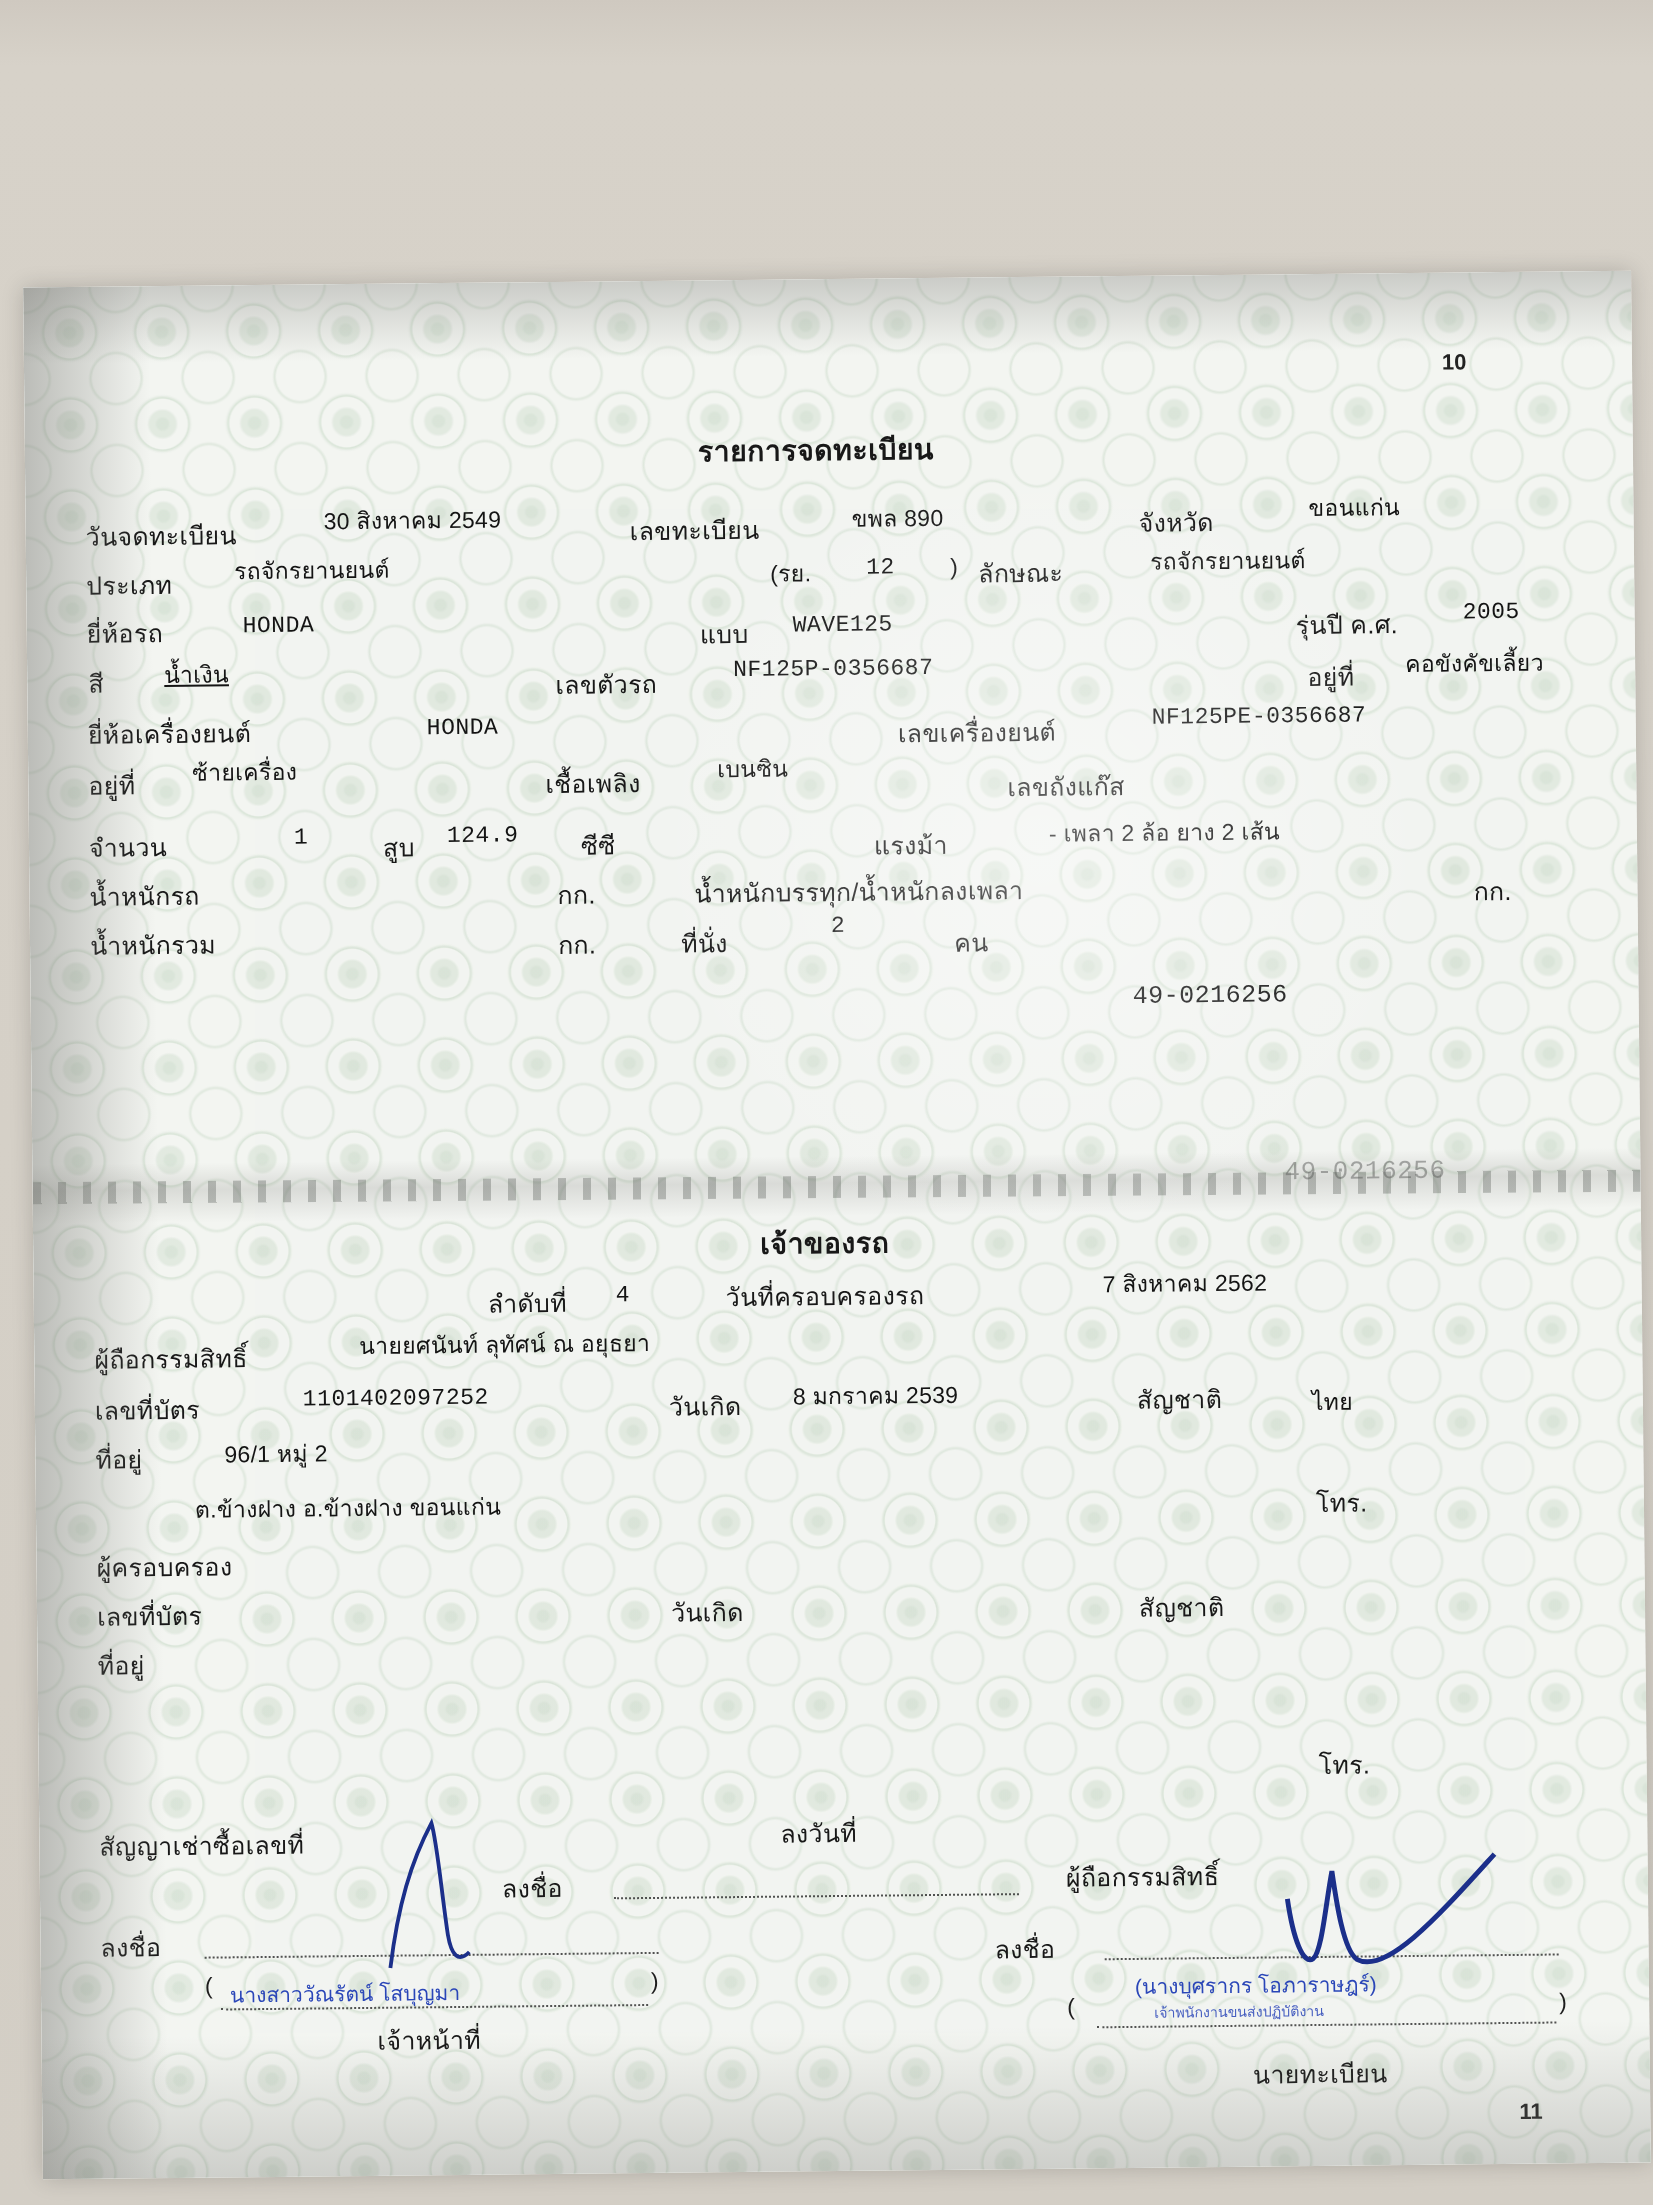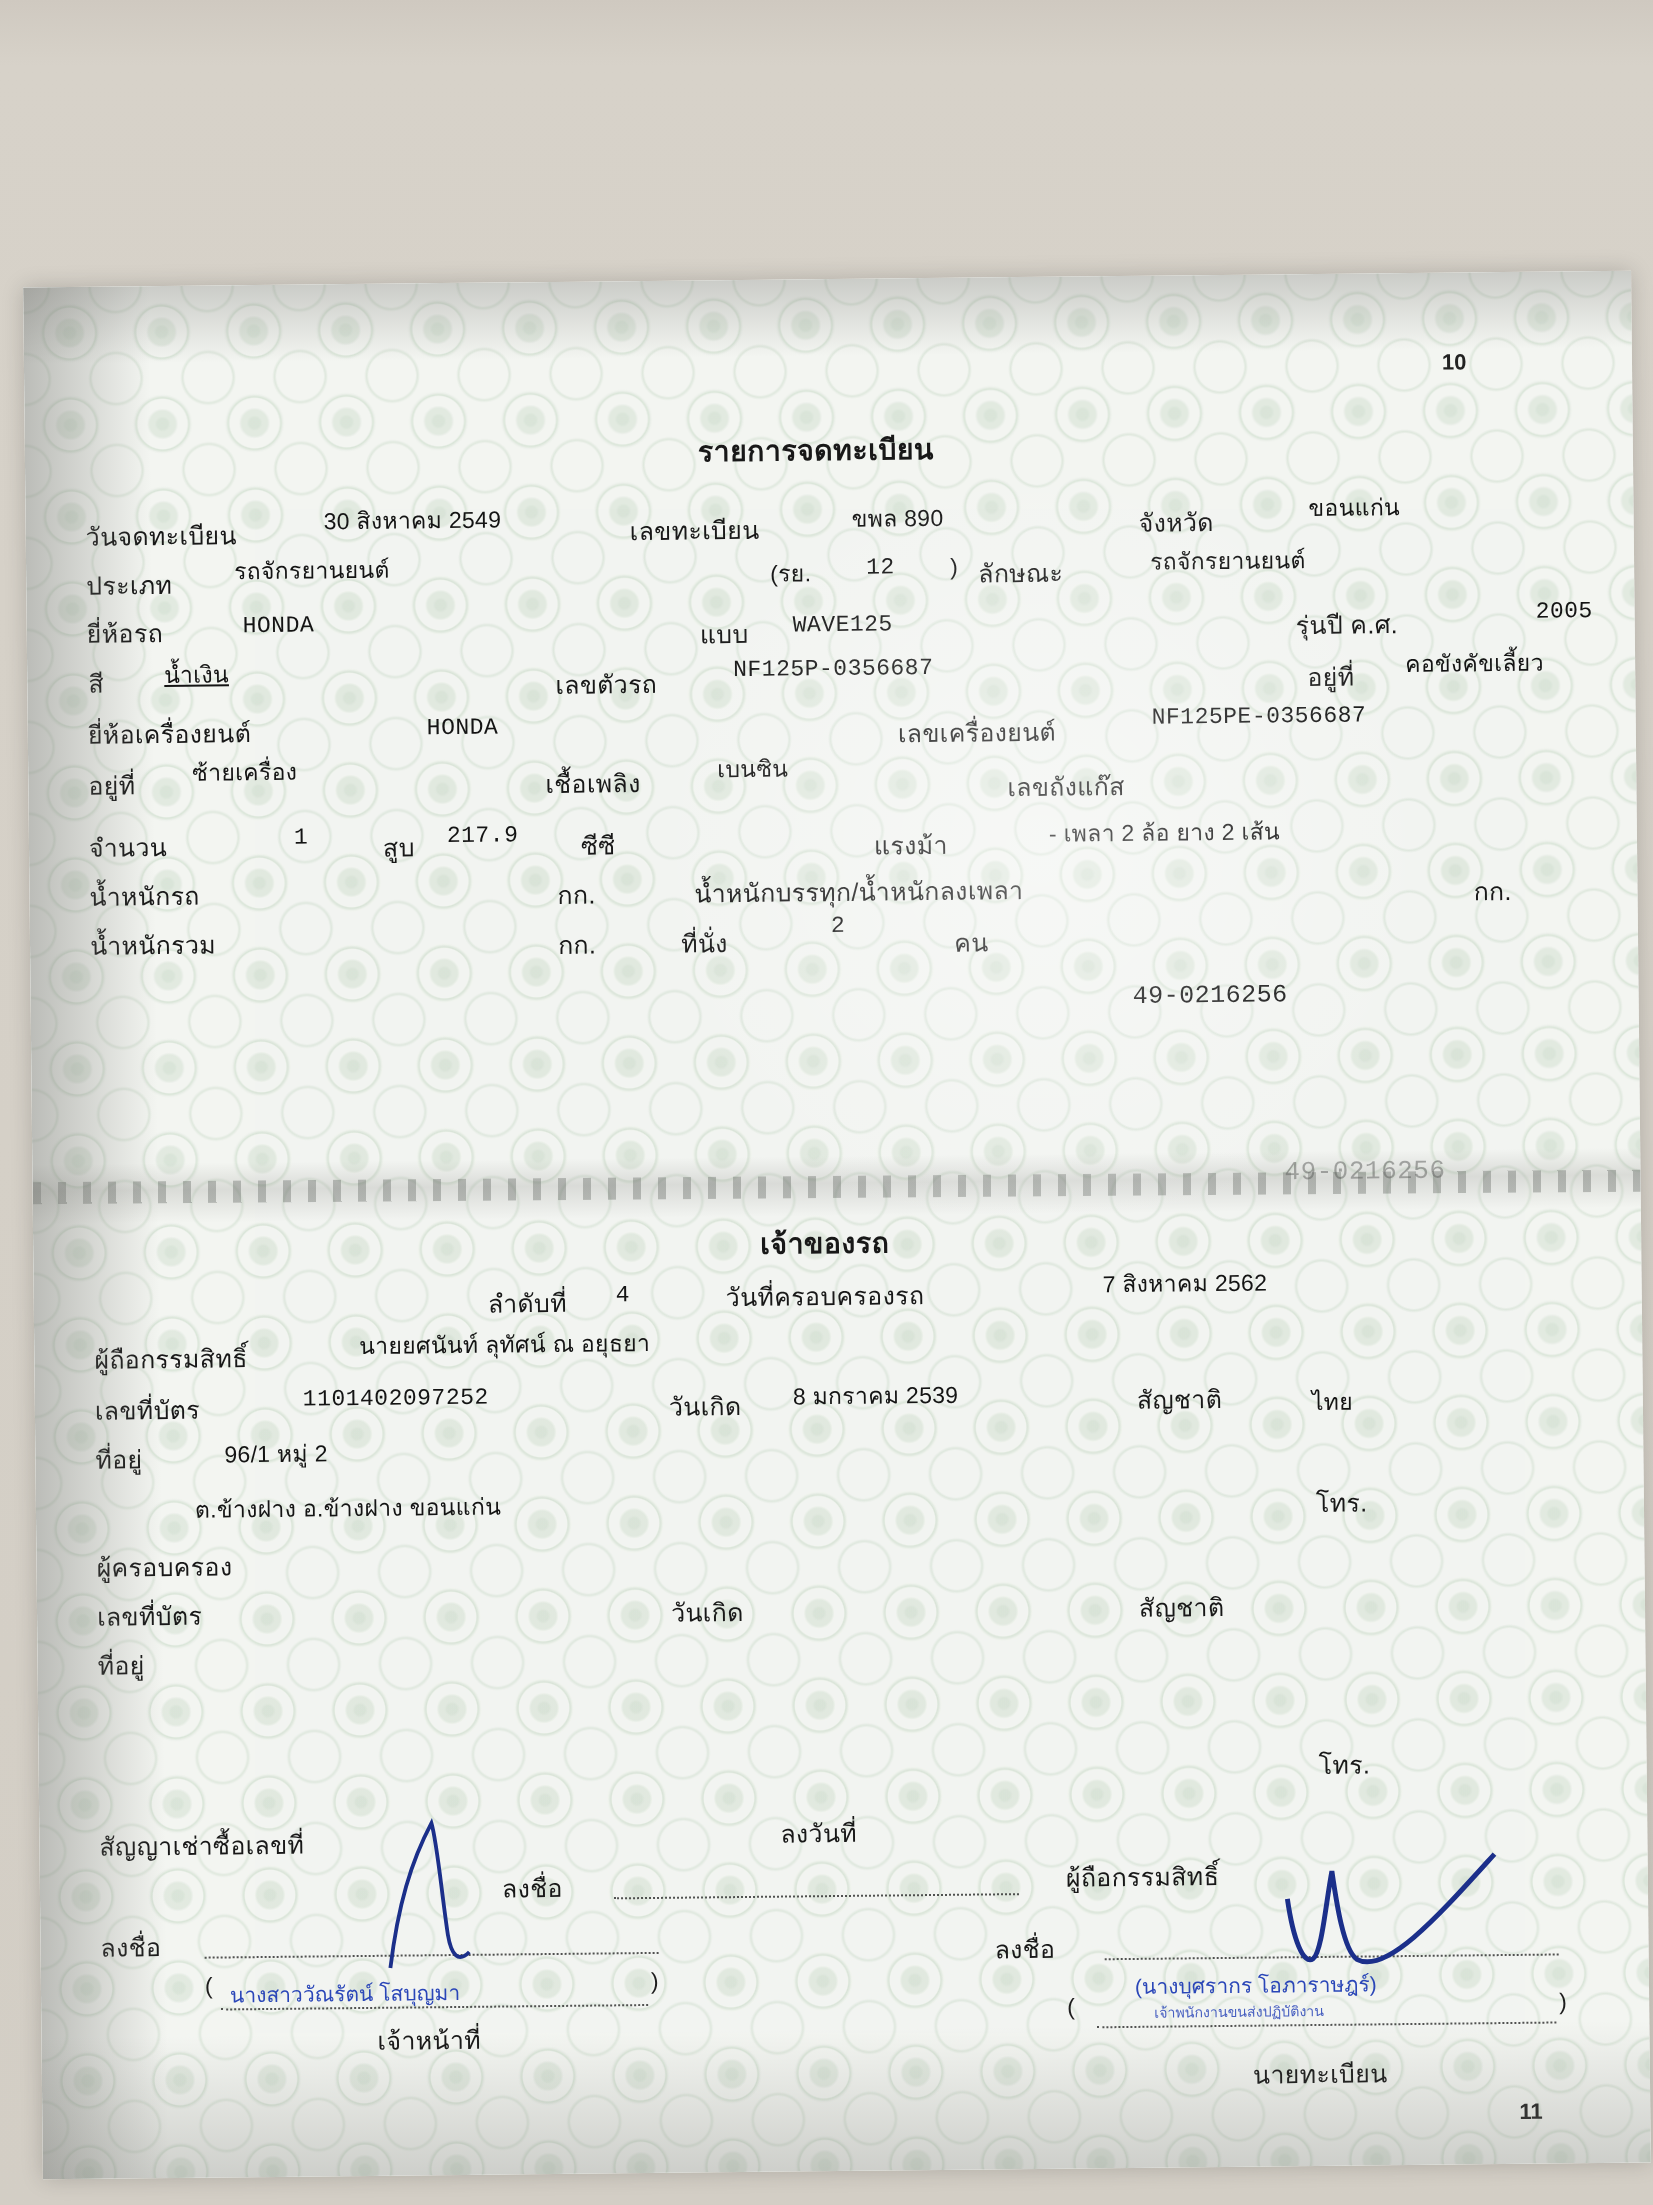--- a/index.html
+++ b/index.html
@@ -203,21 +203,21 @@
       <div class="t val" style="left:840px; top:276px;">12</div>
       <div class="t valthai" style="left:924px; top:276px;">)</div>
       <div class="t lbl" style="left:952px; top:276px;">ลักษณะ</div>
       <div class="t valthai" style="left:1124px; top:268px;">รถจักรยานยนต์</div>
 
       <div class="t lbl" style="left:60px; top:327px;">ยี่ห้อรถ</div>
       <div class="t val" style="left:216px; top:328px;">HONDA</div>
       <div class="t lbl" style="left:673px; top:334px;">แบบ</div>
       <div class="t val" style="left:766px; top:333px;">WAVE125</div>
       <div class="t lbl" style="left:1269px; top:331px;">รุ่นปี ค.ศ.</div>
-      <div class="t val" style="left:1509px; top:327px;">2005</div>
+      <div class="t val" style="left:1436px; top:327px;">2005</div>
 
       <div class="t lbl" style="left:61px; top:377px;">สี</div>
       <div class="t valthai" style="left:137px; top:371px;text-decoration:underline;">น้ำเงิน</div>
       <div class="t lbl" style="left:528px; top:383px;">เลขตัวรถ</div>
       <div class="t val" style="left:706px; top:377px;">NF125P-0356687</div>
       <div class="t lbl" style="left:1280px; top:383px;">อยู่ที่</div>
       <div class="t valthai" style="left:1378px; top:373px;">คอขังคัขเลี้ยว</div>
 
       <div class="t lbl" style="left:60px; top:428px;">ยี่ห้อเครื่องยนต์</div>
       <div class="t val" style="left:399px; top:432px;">HONDA</div>
@@ -226,21 +226,21 @@
 
       <div class="t lbl" style="left:60px; top:479px;">อยู่ที่</div>
       <div class="t valthai" style="left:164px; top:469px;">ซ้ายเครื่อง</div>
       <div class="t lbl" style="left:517px; top:482px;">เชื้อเพลิง</div>
       <div class="t valthai" style="left:689px; top:471px;">เบนซิน</div>
       <div class="t lbl" style="left:979px; top:490px;">เลขถังแก๊ส</div>
 
       <div class="t lbl" style="left:60px; top:541px;">จำนวน</div>
       <div class="t val" style="left:265px; top:540px;">1</div>
       <div class="t lbl" style="left:354px; top:544px;">สูบ</div>
-      <div class="t val" style="left:418px; top:540px;">217.9</div>
+      <div class="t val" style="left:418px; top:540px;">124.9</div>
       <div class="t lbl" style="left:552px; top:544px;">ซีซี</div>
       <div class="t lbl" style="left:845px; top:547px;">แรงม้า</div>
       <div class="t valthai" style="left:1020px; top:539px;">- เพลา 2 ล้อ ยาง 2 เส้น</div>
 
       <div class="t lbl" style="left:60px; top:590px;">น้ำหนักรถ</div>
       <div class="t lbl" style="left:528px; top:593px;">กก.</div>
       <div class="t lbl" style="left:665px; top:593px;">น้ำหนักบรรทุก/น้ำหนักลงเพลา</div>
       <div class="t lbl" style="left:1444px; top:599px;">กก.</div>
 
       <div class="t lbl" style="left:60px; top:639px;">น้ำหนักรวม</div>

